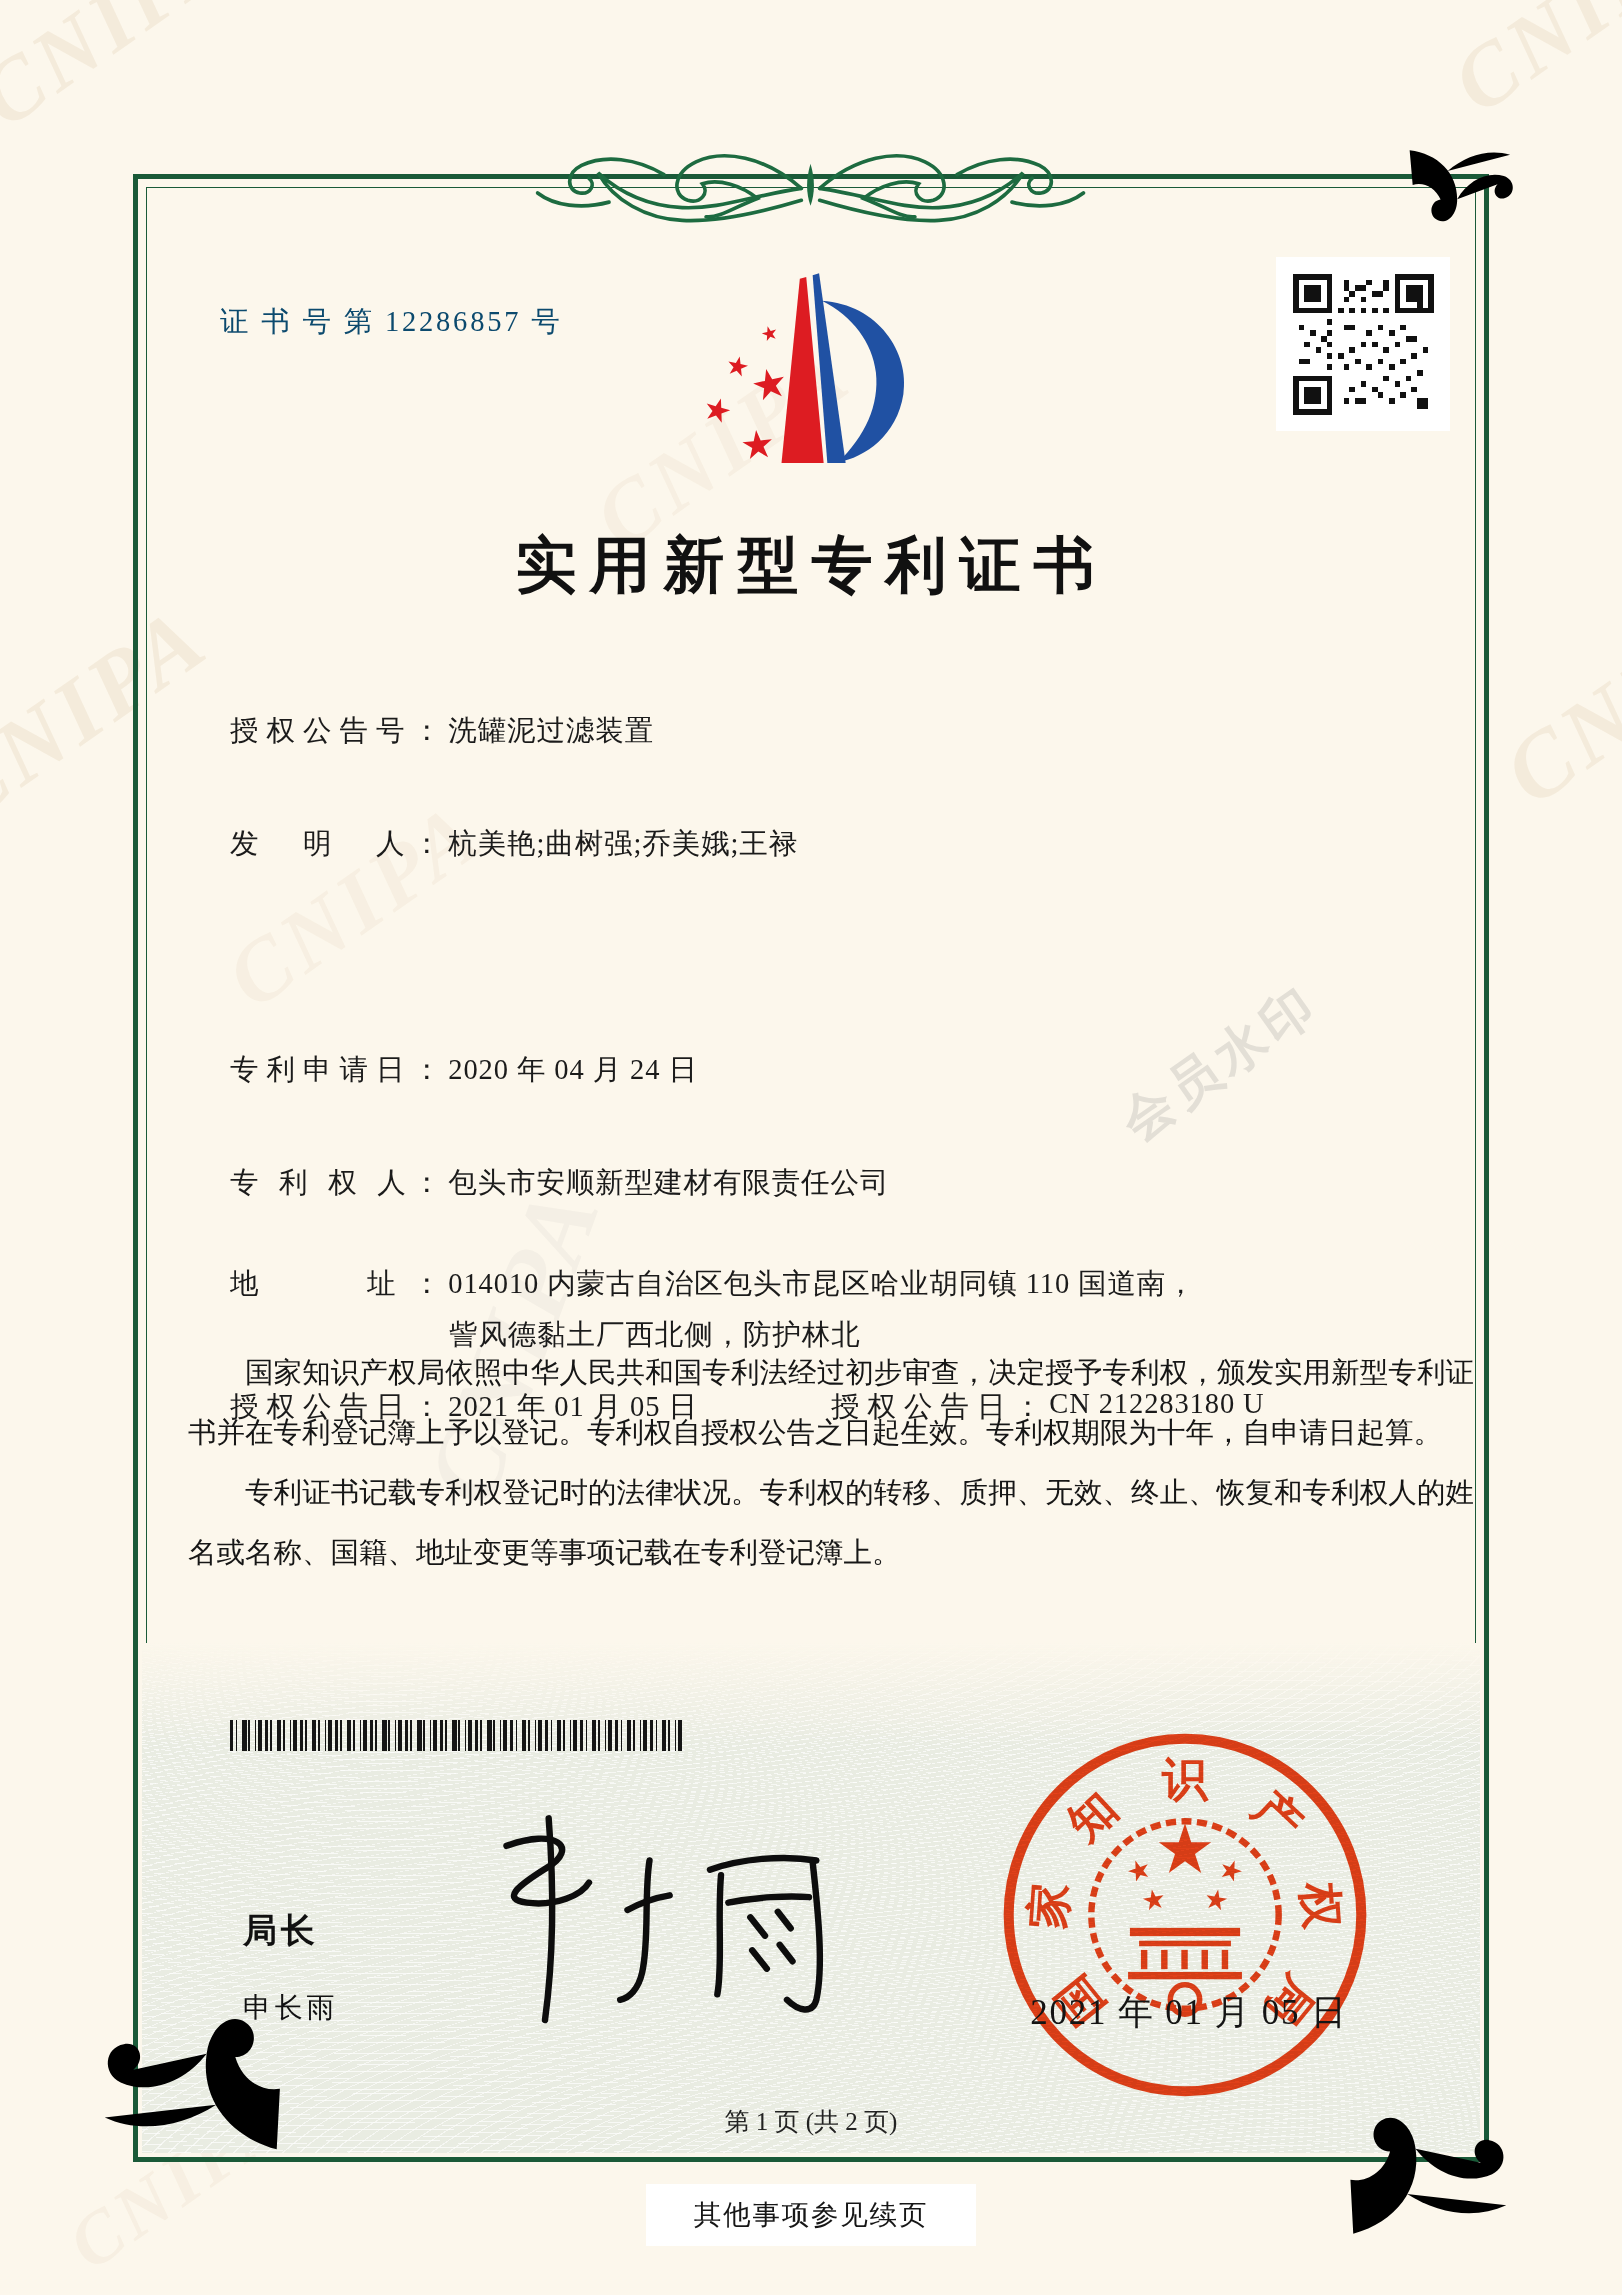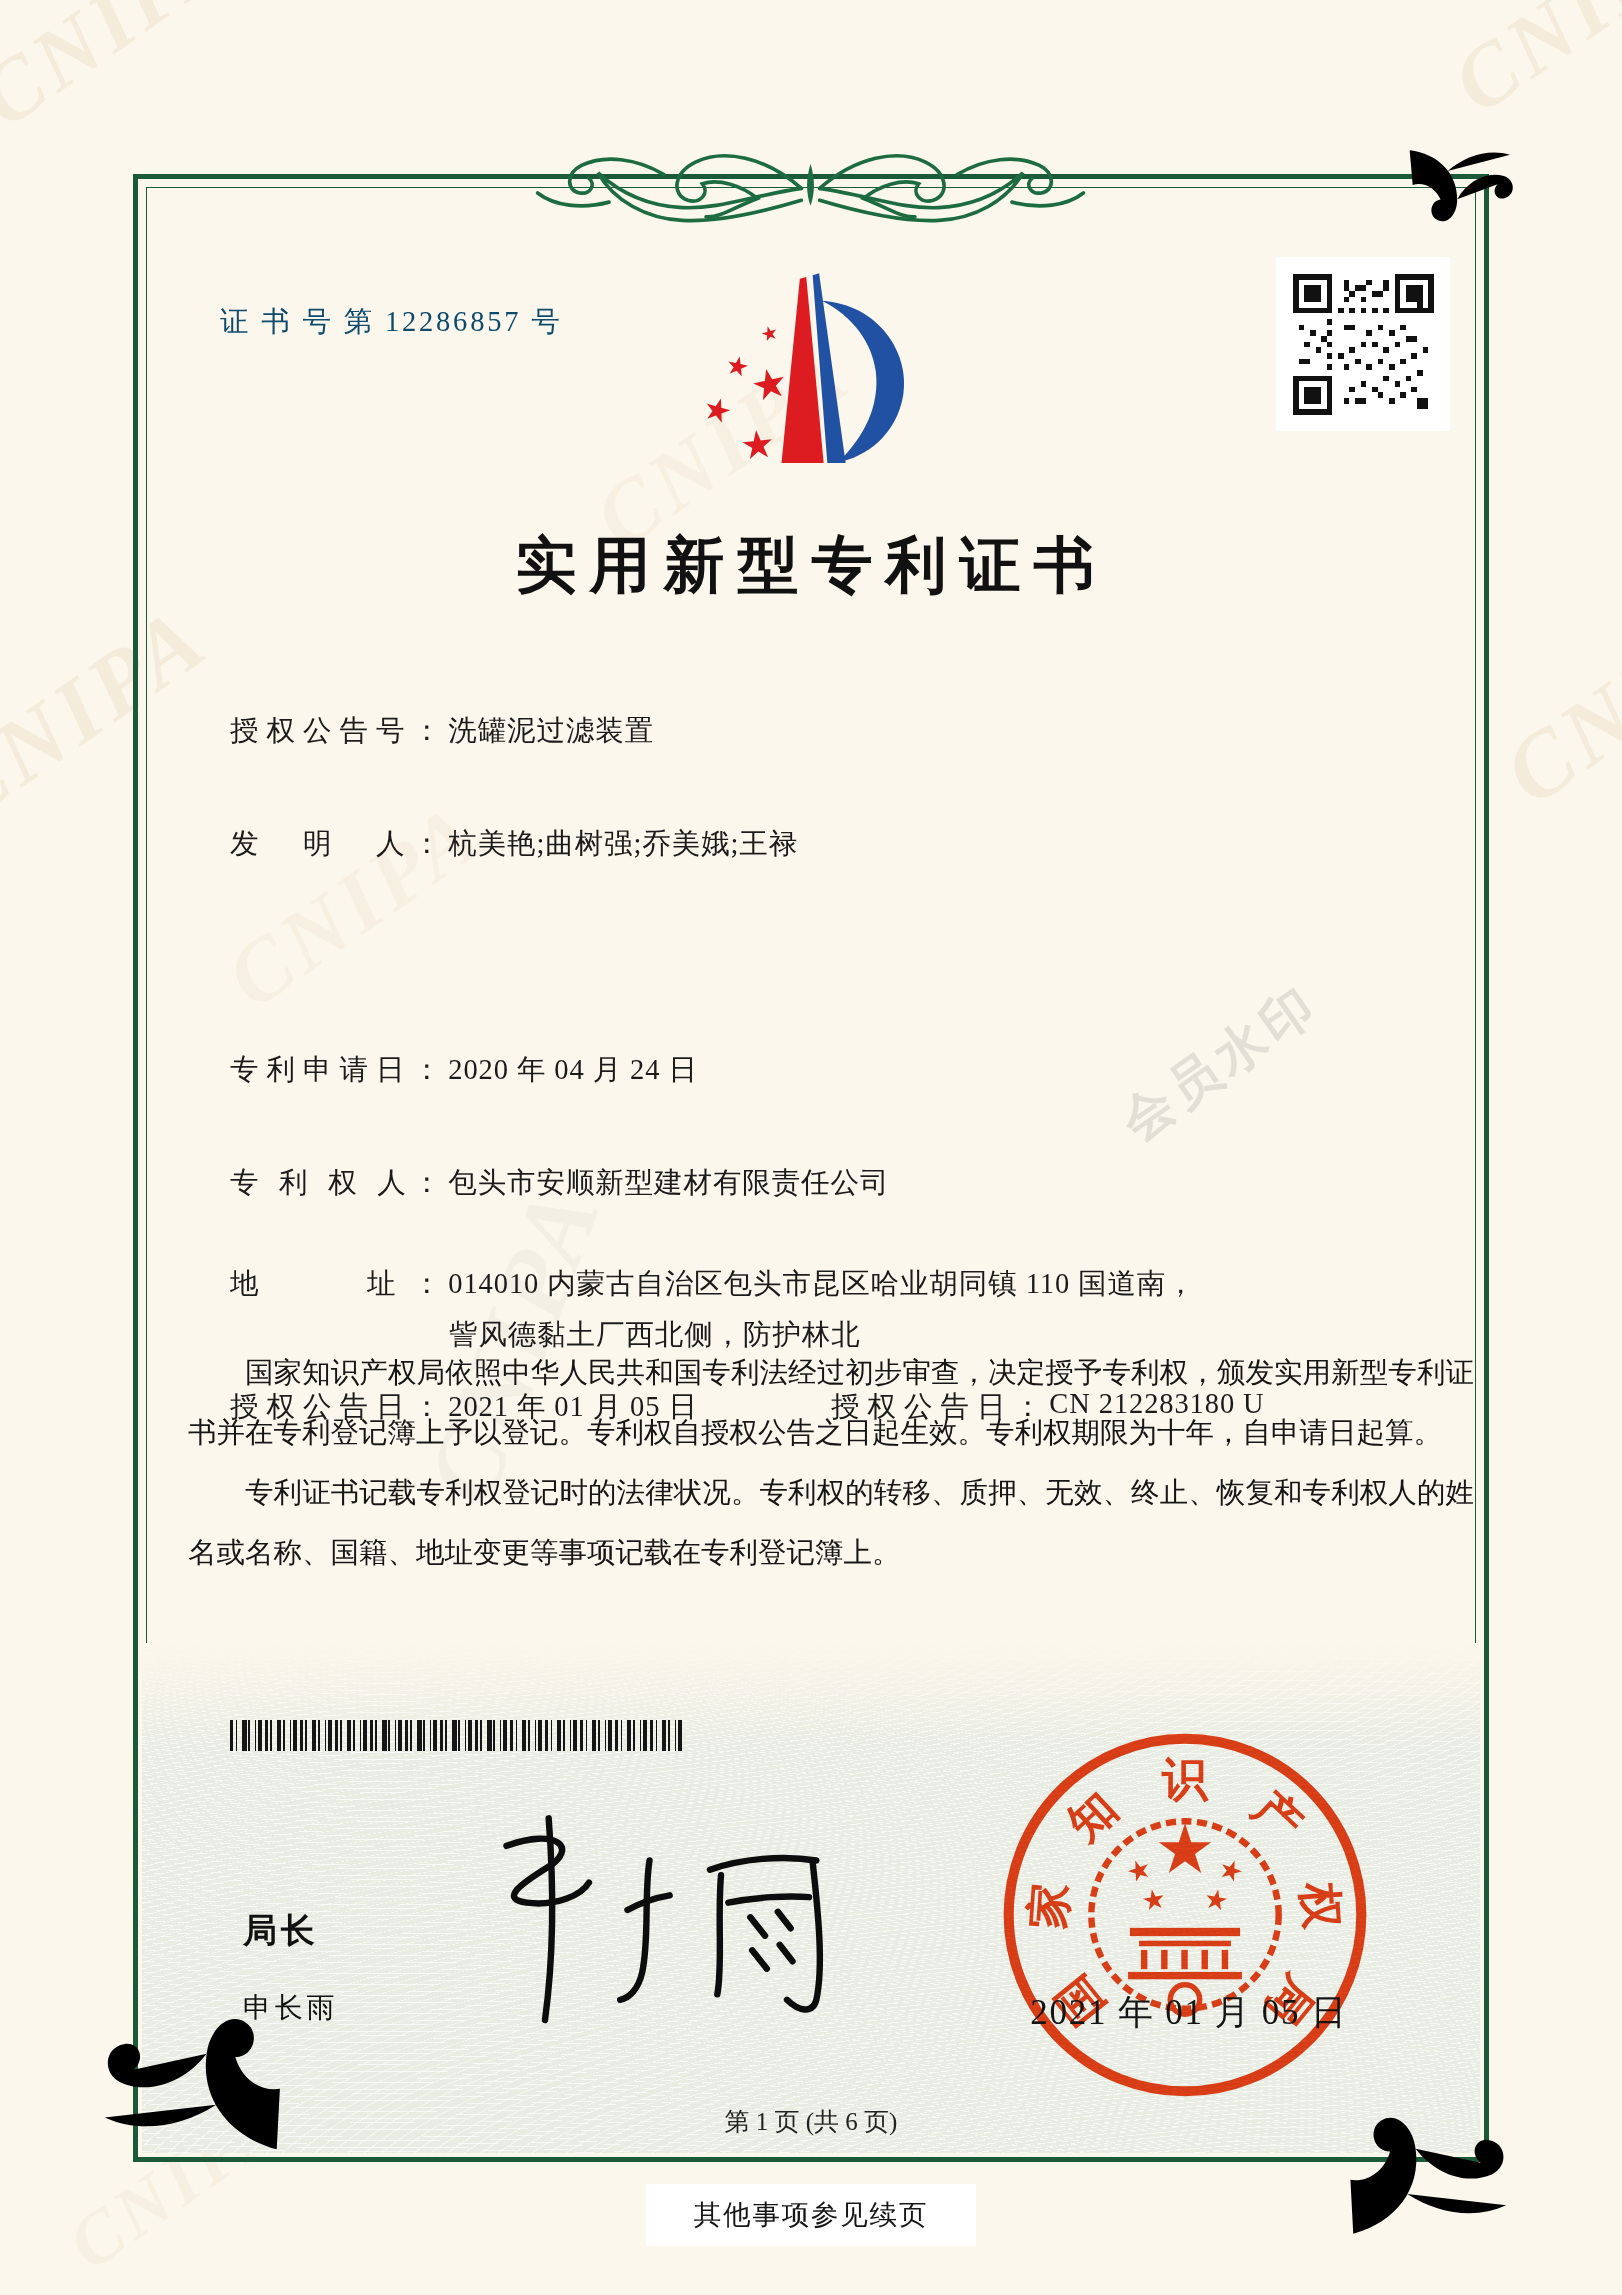--- a/index.html
+++ b/index.html
@@ -286,19 +286,19 @@
         <rect x="182" y="246" width="7" height="21"></rect>
       <rect x="204" y="246" width="7" height="21"></rect>
         <rect x="226" y="246" width="7" height="21"></rect>
         <rect x="248" y="246" width="7" height="21"></rect>
       <rect x="146" y="270" width="124" height="8"></rect>
       <circle cx="208" cy="300" r="16" fill="none" stroke="#e8380d" stroke-width="6"></circle>
     </g>
   </svg>
   <div class="seal-date">2021 年 01 月 05 日</div>
 
-  <div class="page-info">第 1 页 (共 6 页)</div>
+  <div class="page-info">第 1 页 (共 2 页)</div>
   <div class="cont-note">
     <span>其他事项参见续页</span>
   </div>
 
 </div>
 
 
 </body></html>

